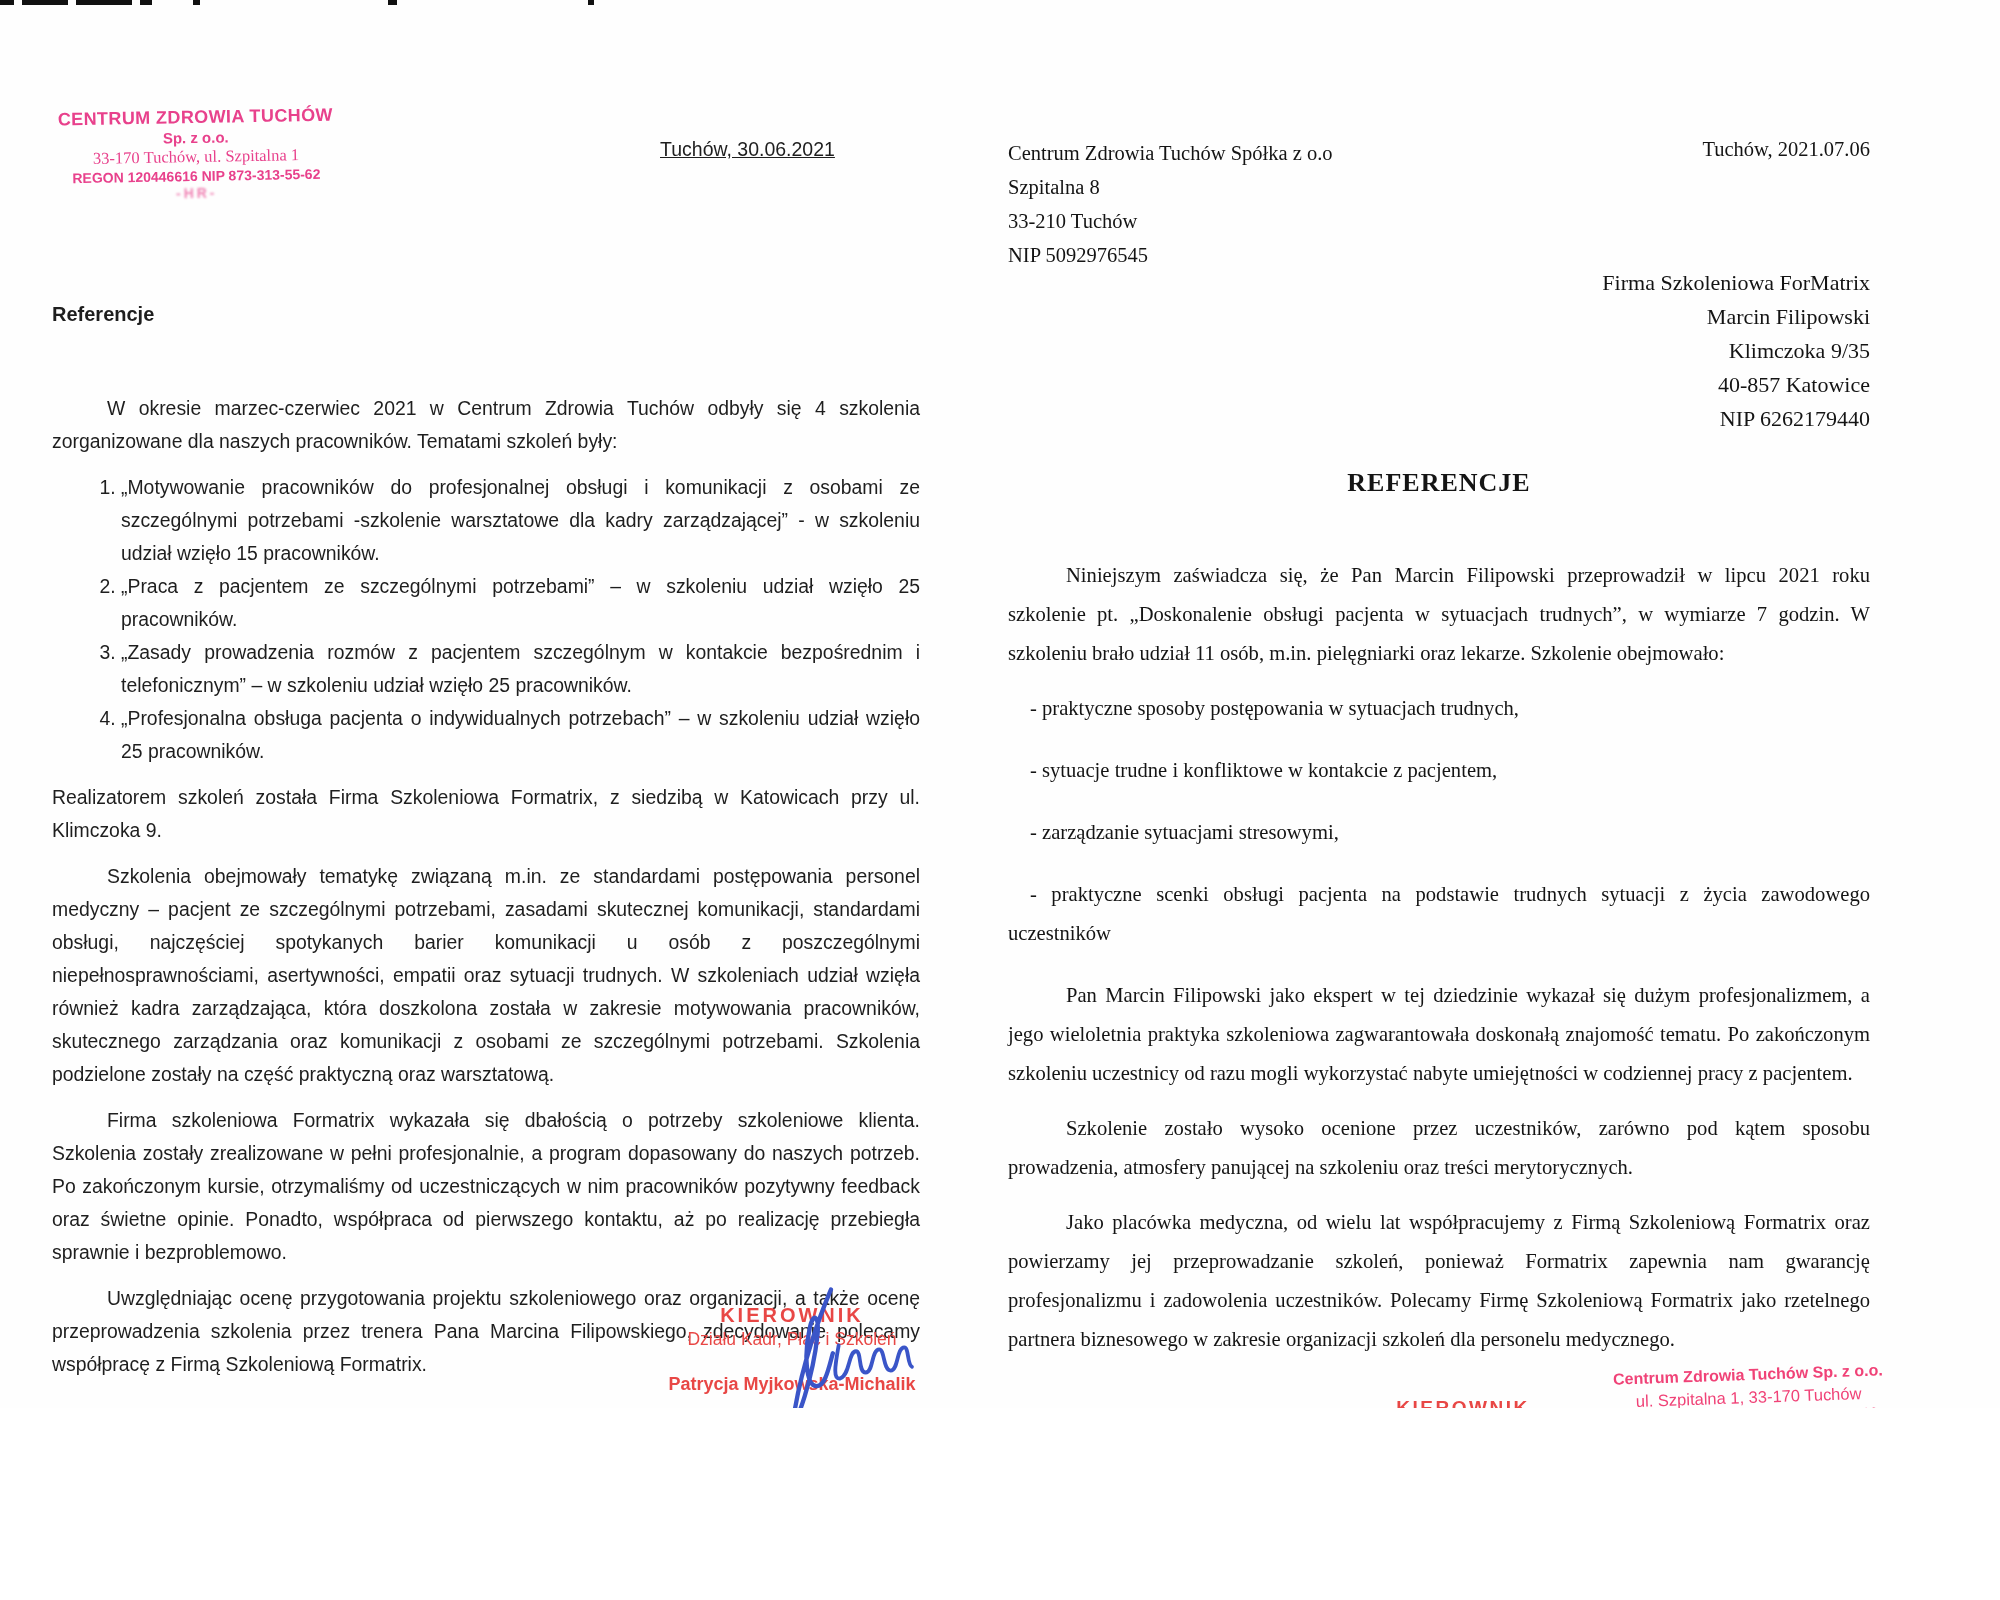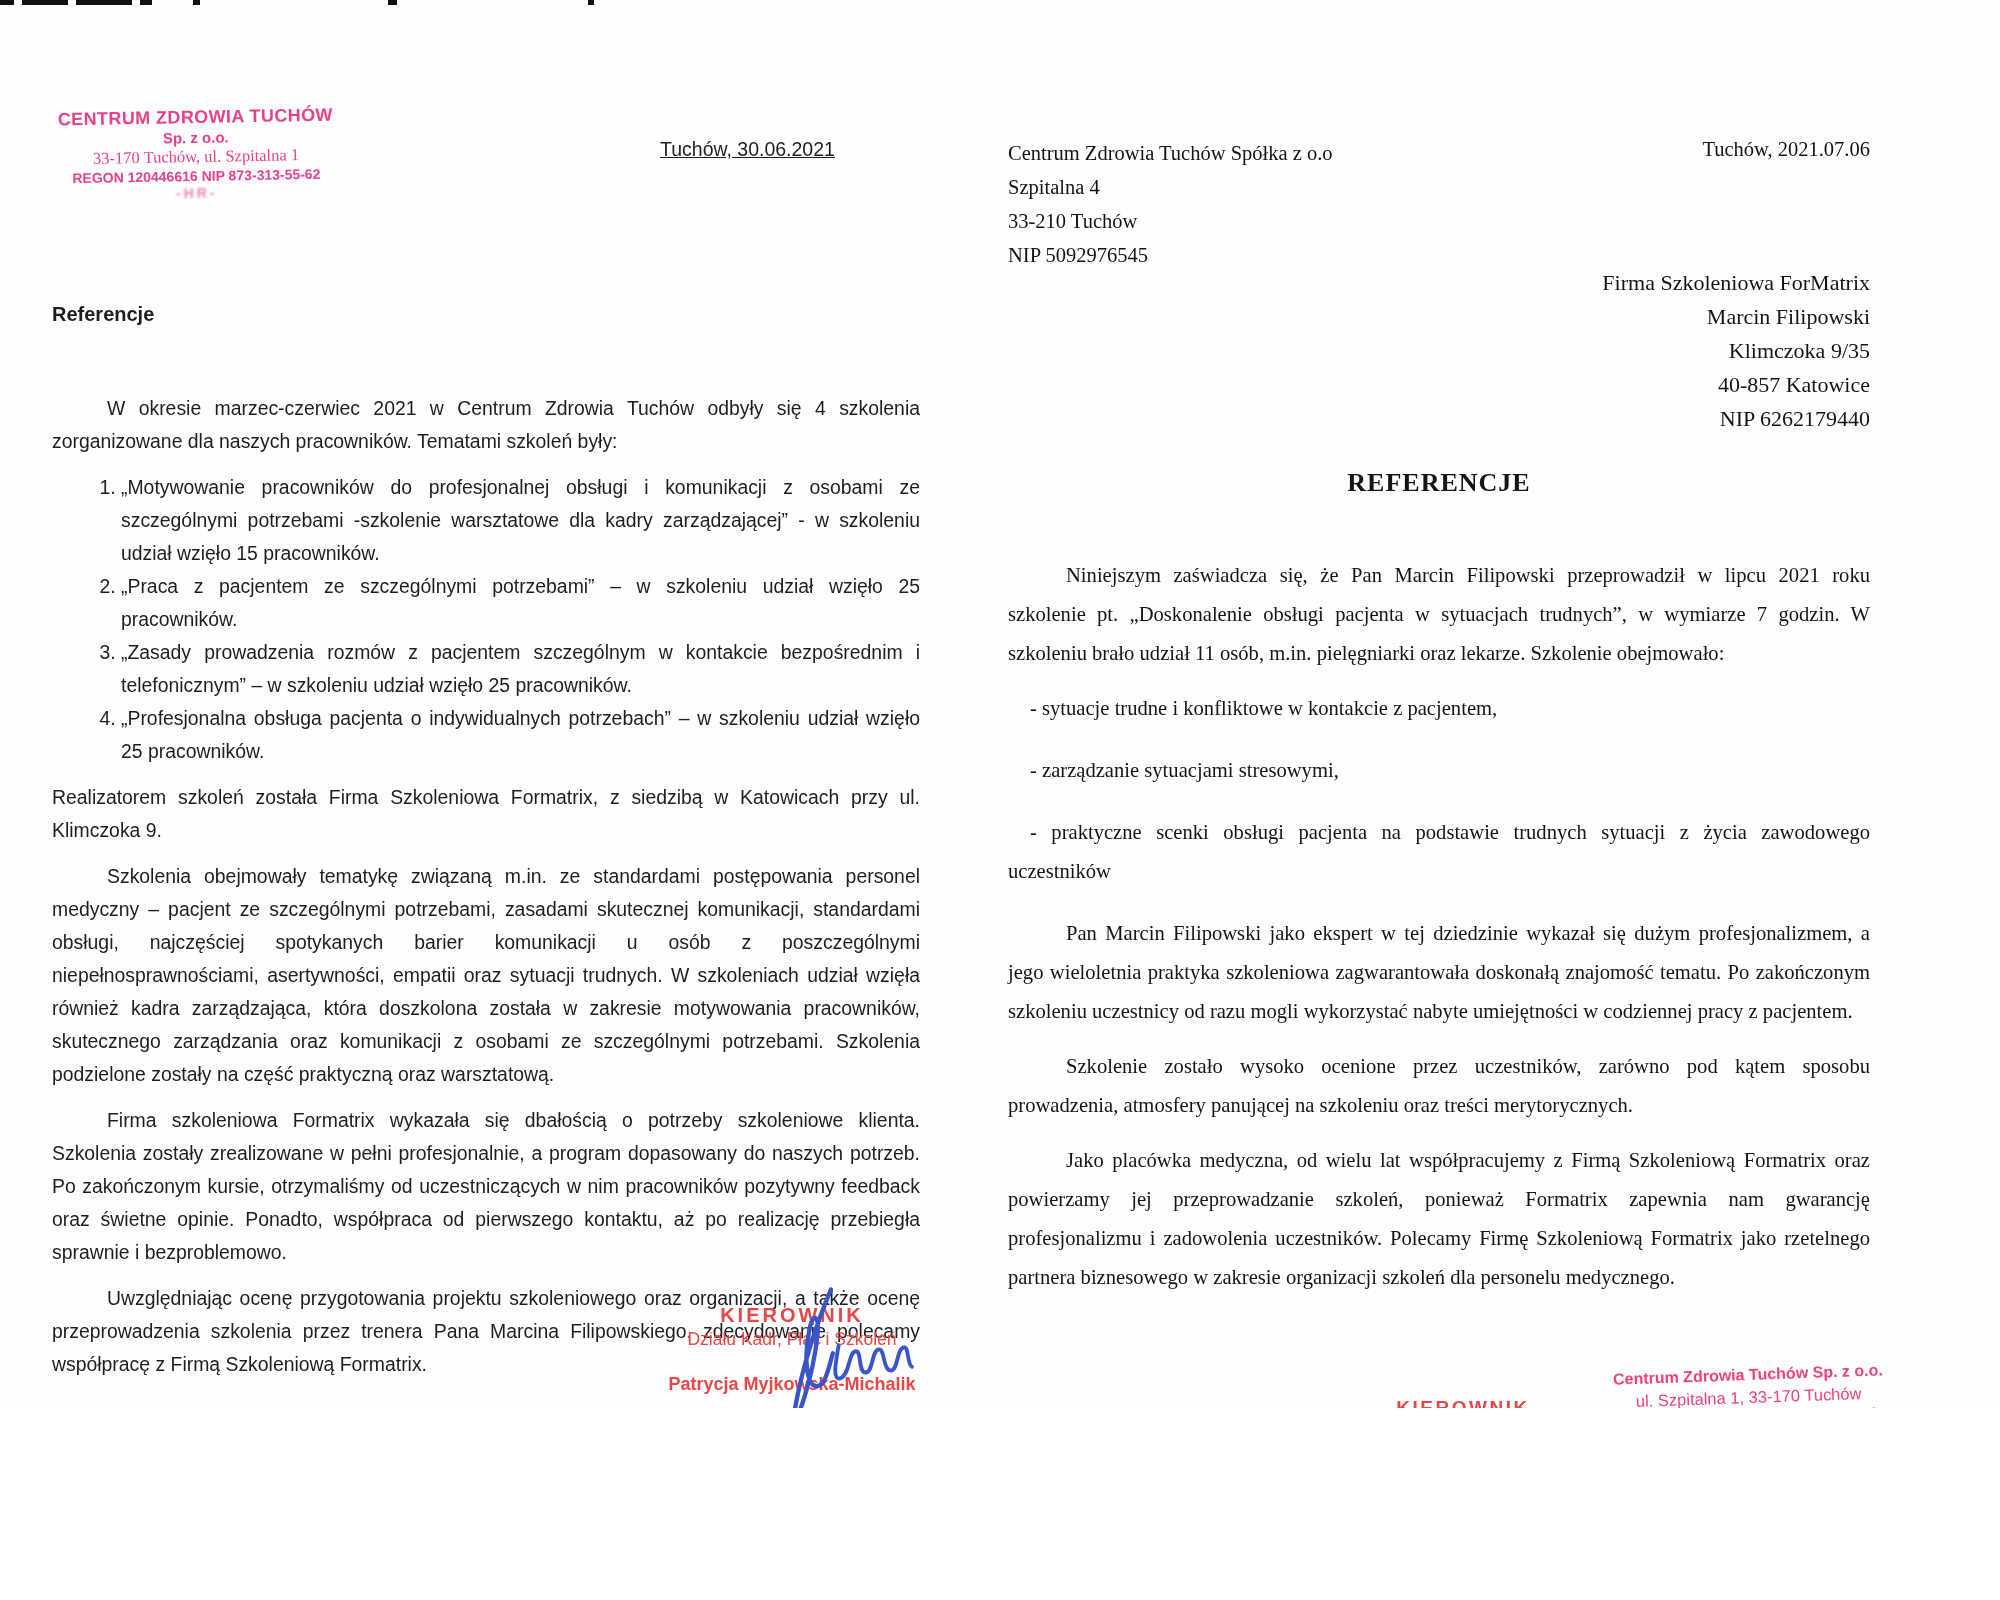--- a/index.html
+++ b/index.html
@@ -110,39 +110,40 @@
     <svg class="scribble-blue" viewBox="0 0 240 280">
       <path d="M150,12 C138,40 120,90 112,140 C104,190 96,228 78,246 C62,262 36,252 38,230 C40,206 74,204 96,178 C118,152 132,96 136,60 C138,40 132,34 128,52 C122,78 124,110 134,112 C144,114 148,92 152,78" fill="none" stroke="#3a55c8" stroke-width="4.5" stroke-linecap="round"></path>
       <path d="M158,70 C154,92 152,106 160,104 C170,100 168,76 176,76 C182,76 178,98 186,98 C194,98 192,74 200,74 C206,74 204,96 212,96 C220,96 218,72 226,72 C231,72 229,90 234,92" fill="none" stroke="#3a55c8" stroke-width="4" stroke-linecap="round"></path>
     </svg>
   </div>
 
   <div class="page-right">
 
     <div class="sender">
       <div>Centrum Zdrowia Tuchów Spółka z o.o</div>
-      <div>Szpitalna 4</div>
+      <div>Szpitalna 8</div>
       <div>33-210 Tuchów</div>
       <div>NIP 5092976545</div>
     </div>
 
     <div class="date-right">Tuchów, 2021.07.06</div>
 
     <div class="recipient">
       <div>Firma Szkoleniowa ForMatrix</div>
       <div>Marcin Filipowski</div>
       <div>Klimczoka 9/35</div>
       <div>40-857 Katowice</div>
       <div>NIP 6262179440</div>
     </div>
 
     <div class="title-right">REFERENCJE</div>
 
     <div class="body-right">
       <p class="ind2">Niniejszym zaświadcza się, że Pan Marcin Filipowski przeprowadził w lipcu 2021 roku szkolenie pt. „Doskonalenie obsługi pacjenta w sytuacjach trudnych”, w wymiarze 7 godzin. W szkoleniu brało udział 11 osób, m.in. pielęgniarki oraz lekarze. Szkolenie obejmowało:</p>
+      <p class="bullet">- praktyczne sposoby postępowania w sytuacjach trudnych,</p>
       <p class="bullet">- sytuacje trudne i konfliktowe w kontakcie z pacjentem,</p>
       <p class="bullet">- zarządzanie sytuacjami stresowymi,</p>
       <p class="bullet">- praktyczne scenki obsługi pacjenta na podstawie trudnych sytuacji z życia zawodowego uczestników</p>
       <p class="ind2">Pan Marcin Filipowski jako ekspert w tej dziedzinie wykazał się dużym profesjonalizmem, a jego wieloletnia praktyka szkoleniowa zagwarantowała doskonałą znajomość tematu. Po zakończonym szkoleniu uczestnicy od razu mogli wykorzystać nabyte umiejętności w codziennej pracy z pacjentem.</p>
       <p class="ind2">Szkolenie zostało wysoko ocenione przez uczestników, zarówno pod kątem sposobu prowadzenia, atmosfery panującej na szkoleniu oraz treści merytorycznych.</p>
       <p class="ind2">Jako placówka medyczna, od wielu lat współpracujemy z Firmą Szkoleniową Formatrix oraz powierzamy jej przeprowadzanie szkoleń, ponieważ Formatrix zapewnia nam gwarancję profesjonalizmu i zadowolenia uczestników. Polecamy Firmę Szkoleniową Formatrix jako rzetelnego partnera biznesowego w zakresie organizacji szkoleń dla personelu medycznego.</p>
     </div>
 
     <div class="sig-right">
       <div class="role">KIEROWNIK</div>

